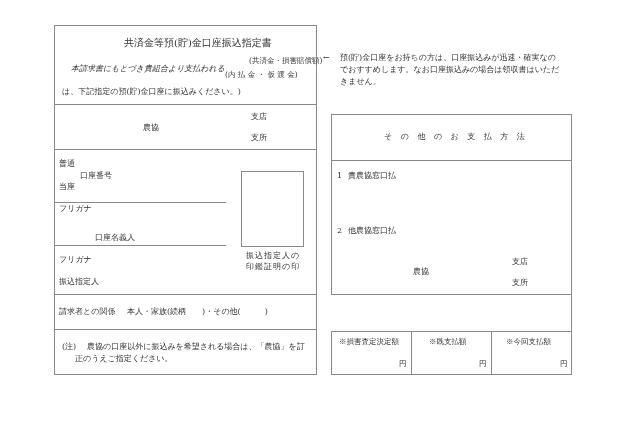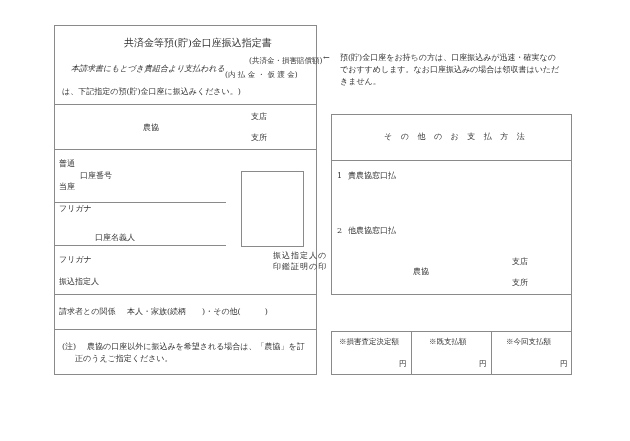--- a/index.html
+++ b/index.html
@@ -14,21 +14,21 @@
       overflow: hidden;
       font-family: "DejaVu Serif", "Liberation Serif", serif;
       color: #333;
       font-size: 8px;
     }
     .line-h { position: absolute; height: 0; border-top: 1.2px solid #8a8a8a; }
     .line-v { position: absolute; width: 0; border-left: 1.2px solid #8a8a8a; }
     .box { position: absolute; border: 1.2px solid #8a8a8a; box-sizing: border-box; }
     .txt { position: absolute; white-space: nowrap; line-height: 1; }
     .small { font-size: 7.5px; }
-    .wide { letter-spacing: 1px; margin-left: 27px; }
+    .wide { letter-spacing: 1px; }
     .xwide { letter-spacing: 8.5px; }
   </style>
 </head>
 <body>
 
 <div class="box" style="left:54px; top:25px; width:263px; height:350px;"></div>
 
 <div class="txt" style="left:124px; top:38px; font-size:10px;">共済金等預(貯)金口座振込指定書</div>
 <div class="txt" style="left:71px; top:65px;font-style:italic;">本請求書にもとづき貴組合より支払われる</div>
 <div class="txt small" style="left:225px; top:57px;margin-left:24px;">(共済金・損害賠償額)</div>

